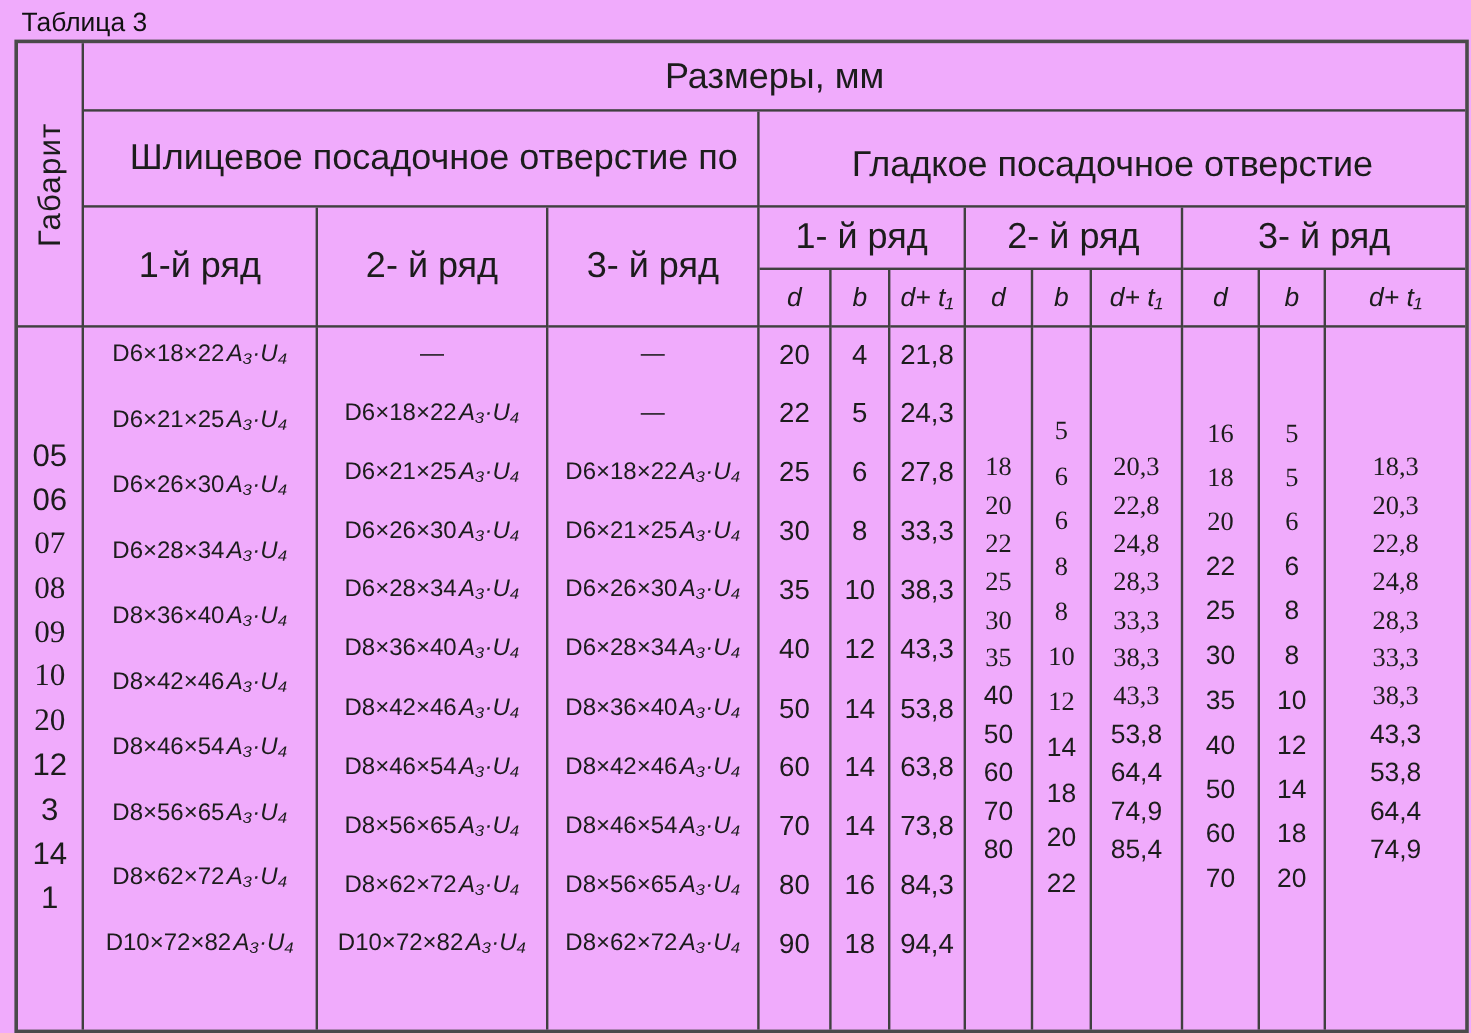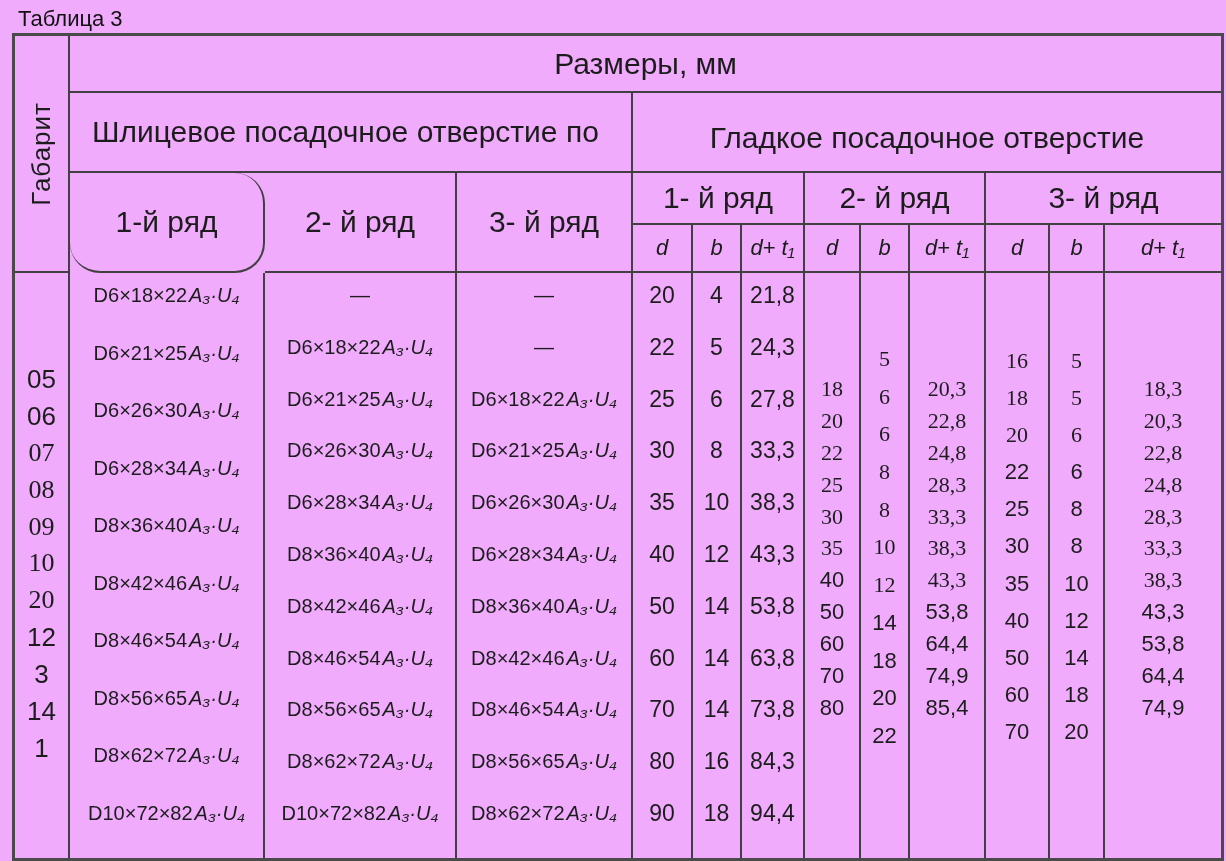--- a/index.html
+++ b/index.html
@@ -13,37 +13,37 @@
        grid-template-rows:57px 80px 52px 48px 585px;}
   .cell{border-right:2px solid #404040;border-bottom:2px solid #404040;
         display:flex;align-items:center;justify-content:center;
         box-sizing:border-box;overflow:hidden;}
   .no-r{border-right:none;}
   .no-b{border-bottom:none;}
   .hdr{font-size:30px;}
   .gab-head{grid-column:1/2;grid-row:1/5;}
   .sizes{grid-column:2/14;grid-row:1/2;}
   .spl-title{grid-column:2/5;grid-row:2/3;flex-direction:column;align-items:stretch;justify-content:center;}
-  .spl-title .l1{text-align:left;padding-left:22px;}
+  .spl-title .l1{text-align:center;padding-left:22px;}
   .spl-title .l2{text-align:center;}
   .smo-title{grid-column:5/14;grid-row:2/3;margin-top:12px;}
-  .spr1{grid-column:2/3;grid-row:3/5;border-radius:30px;}
+  .spr1{grid-column:2/3;grid-row:3/5;}
   .spr2{grid-column:3/4;grid-row:3/5;}
   .spr3{grid-column:4/5;grid-row:3/5;}
   .smr1{grid-column:5/8;grid-row:3/4;}
   .smr2{grid-column:8/11;grid-row:3/4;}
   .smr3{grid-column:11/14;grid-row:3/4;}
   .sub{grid-row:4/5;font-style:italic;font-size:22px;font-family:"Liberation Sans","DejaVu Sans",sans-serif;}
   .vert{writing-mode:vertical-rl;transform:rotate(180deg);font-size:26px;letter-spacing:1px;}
   
   .bodycell{grid-row:5/6;align-items:stretch;justify-content:center;}
   .stack{display:flex;flex-direction:column;justify-content:space-between;
          align-items:center;height:100%;width:100%;box-sizing:border-box;}
   .line{height:28px;line-height:28px;white-space:nowrap;text-align:center;}
-  .pad-std{padding:8px 0 31px;}
+  .pad-std{padding:8px 0 58px;}
   .pad-gab{padding:92px 0 96px;}
   .pad-d2{padding:102px 0 136px;}
   .pad-b2{padding:72px 0 108px;}
   .pad-d3{padding:74px 0 112px;}
   .gab .line{font-size:26px;}
   .gab .line:nth-child(n+3):nth-child(-n+7){font-family:"Liberation Serif","DejaVu Serif",serif;}
   .spline .line{font-size:20px;}
   .fit{font-style:italic;padding-left:2px;}
   .smooth1 .line{font-size:23px;}
   .small-num .line{font-size:22px;}

